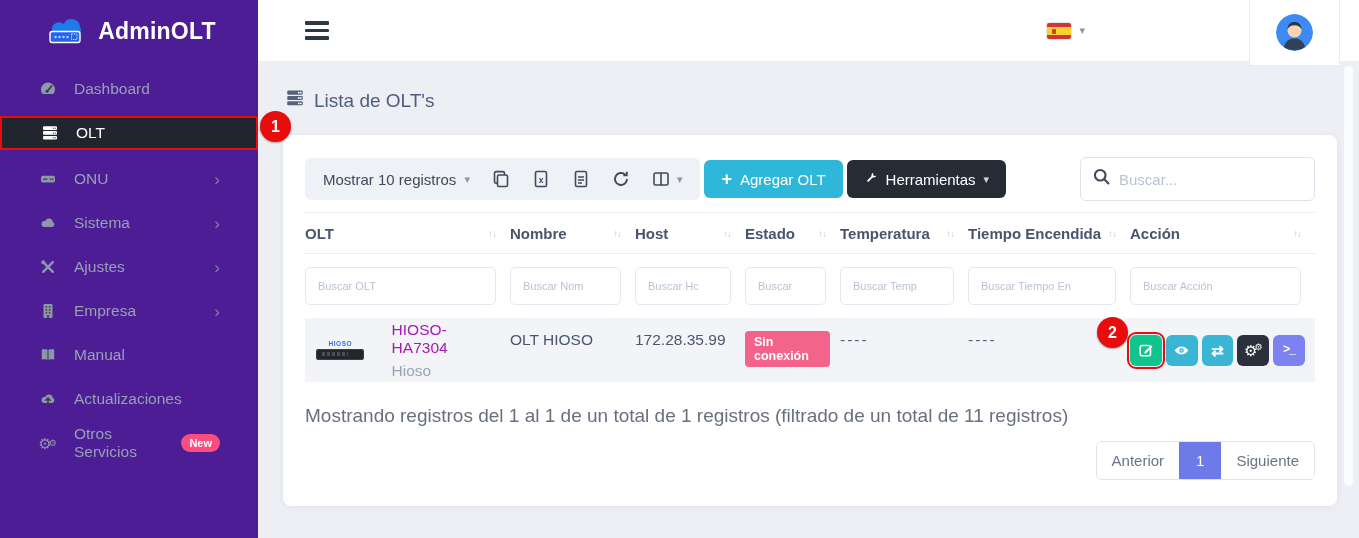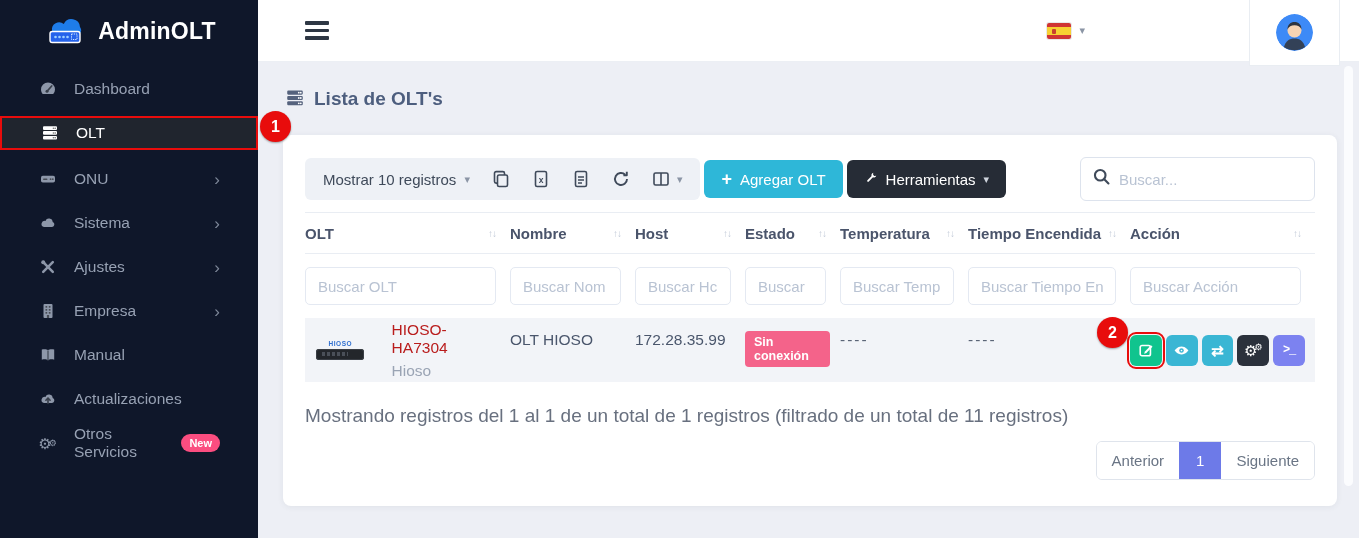--- a/index.html
+++ b/index.html
@@ -1,21 +1,21 @@
 <!DOCTYPE html>
 <html><head>
 <meta charset="utf-8">
 <style>
   * { margin:0; padding:0; box-sizing:border-box; }
   html,body { width:1359px; height:538px; overflow:hidden; }
   body { font-family:"Liberation Sans", sans-serif; background:#edeff5; color:#4a546b; }
   .screen { position:relative; width:1359px; height:538px; display:flex; }
 
   
-  .sidebar { width:258px; min-width:258px; height:538px; background:#0f172a; z-index:3; }
+  .sidebar { width:258px; min-width:258px; height:538px; background:#4c1d95; z-index:3; }
   .logo { height:62px; display:flex; align-items:center; justify-content:center; gap:10px; }
   .logo-text { color:#fff; font-size:23px; font-weight:bold; letter-spacing:.2px; }
   .nav { padding-top:10px; }
   .nav-item { height:34px; display:flex; align-items:center; gap:17px; padding:0 38px; margin-bottom:10px;
               color:#97a1b3; font-size:15.5px; cursor:pointer; }
   .nav-icon { width:19px; height:19px; display:inline-flex; align-items:center; justify-content:center; color:#8d97a9; flex:none; }
   .nav-item.active { background:#20252e; color:#ffffff; border:2px solid #e80c0c; margin-bottom:12px; }
   .nav-item.active .nav-icon { color:#ffffff; }
   .chev { margin-left:auto; font-size:17px; color:#7d8798; line-height:1; }
   .new-badge { background:#fb4d80; color:#fff; font-size:11px; font-weight:bold; border-radius:9px;
@@ -32,21 +32,21 @@
           background:linear-gradient(#d03433 25%, #f7d032 25%, #f7d032 75%, #d03433 75%); box-shadow:0 0 0 1px #e8e8e8; }
   .flag::after { content:""; position:absolute; left:5px; top:6px; width:4px; height:5px; background:#c8402e; border-radius:1px; }
   .caret { color:#8b95a5; font-size:11px; }
   .userbox { position:absolute; right:19px; top:0; height:66px; background:#fff; display:flex; align-items:center; gap:14px;
              padding:0 26px; border:1px solid #e9edf2; border-top:none; }
   .avatar { width:37px; height:37px; border-radius:50%; overflow:hidden; flex:none; }
   .username { color:#8f99a9; font-size:17.5px; }
 
   
   .content { flex:1; padding:24px 22px 0 25px; position:relative; }
-  .page-title { display:flex; align-items:flex-start; gap:9px; color:#4d5e7e; font-size:19px; font-weight:bold; margin:2px 0 22px 2px; }
+  .page-title { display:flex; align-items:center; gap:9px; color:#4d5e7e; font-size:19px; font-weight:normal; margin:2px 0 22px 2px; }
   .card { background:#fff; border-radius:8px; box-shadow:0 1px 6px rgba(40,50,70,.07); padding:22px 22px 26px; min-height:343px; }
 
   .card-toolbar { display:flex; align-items:center; margin-bottom:11px; }
   .tool-strip { display:flex; align-items:center; gap:22px; background:#eef1f6; border-radius:6px; height:42px; padding:0 18px; }
   .show-entries { color:#3f4a5a; font-size:15px; background:none; border:none; font-family:inherit; display:flex; gap:8px; align-items:center; cursor:pointer; }
   .tool-icon { color:#3f4a5a; display:inline-flex; align-items:center; cursor:pointer; }
   .btn { border:none; border-radius:6px; height:38px; font-family:inherit; font-size:15px; display:flex; align-items:center; gap:8px;
          padding:0 17px; cursor:pointer; color:#fff; }
   .btn-teal { background:#2eb7d8; margin-left:4px; }
   .btn-dark { background:#262c36; margin-left:4px; }
@@ -57,32 +57,32 @@
   .search-wrap input::placeholder { color:#b9c3d3; }
   .search-icon { position:absolute; left:12px; top:10px; }
 
   table { width:100%; border-collapse:collapse; table-layout:fixed; }
   th, td { text-align:left; vertical-align:middle; }
   thead th { border-top:1px solid #e9edf3; border-bottom:1px solid #e9edf3; height:41px; font-size:15px; color:#4a546b; padding-right:10px; }
   .th-inner { display:flex; align-items:center; }
   .sort { margin-left:auto; color:#c2cad8; font-size:10px; letter-spacing:-1px; padding-right:4px; cursor:pointer; }
   .filter-row td { padding:13px 14px 13px 0; }
   .filter-row input { width:100%; height:38px; border:1px solid #e4e9f2; border-radius:5px; padding:0 12px;
-                      font-family:inherit; font-size:15px; color:#4a546b; outline:none; }
+                      font-family:inherit; font-size:11px; color:#4a546b; outline:none; }
   .filter-row input::placeholder { color:#b9c3d3; }
   .data-row { background:#f2f4f8; }
   .data-row td { height:64px; font-size:15.5px; color:#4a566c; padding-right:10px; }
   .olt-cell { display:flex; align-items:center; gap:24px; padding-left:8px; }
   .device-thumb { width:56px; text-align:center; }
   .device-brand { color:#2f6fd0; font-size:6.5px; font-weight:bold; letter-spacing:.5px; }
   .device-body { width:48px; height:11px; background:#23262b; border-radius:3px; margin:2px auto 0;
                  box-shadow:inset 0 0 0 1px #3a3e45; position:relative; }
   .device-body::after { content:""; position:absolute; left:6px; top:3px; width:26px; height:4px;
                         background:repeating-linear-gradient(90deg,#4a4f58 0 3px,#23262b 3px 5px); }
-  .model { color:#b91c1c; margin-bottom:5px; }
+  .model { color:#a21caf; margin-bottom:5px; }
   .vendor { color:#9aa4b4; }
   .badge-offline { display:inline-block; background:#f4638a; color:#fff; font-size:12.5px; font-weight:bold;
                    border-radius:4px; padding:4px 9px; }
   .dashes { letter-spacing:2px; color:#5b6577; }
   .actions { display:flex; gap:4px; align-items:center; }
   .abtn { width:33px; height:31px; border:none; border-radius:6px; display:flex; align-items:center; justify-content:center;
           color:#fff; cursor:pointer; font-family:inherit; }
   .abtn.green { background:#10c48e; outline:2px solid #e80c0c; outline-offset:1px; }
   .abtn.teal  { background:#3ab6d4; }
   .abtn.dark  { background:#2b313c; }

